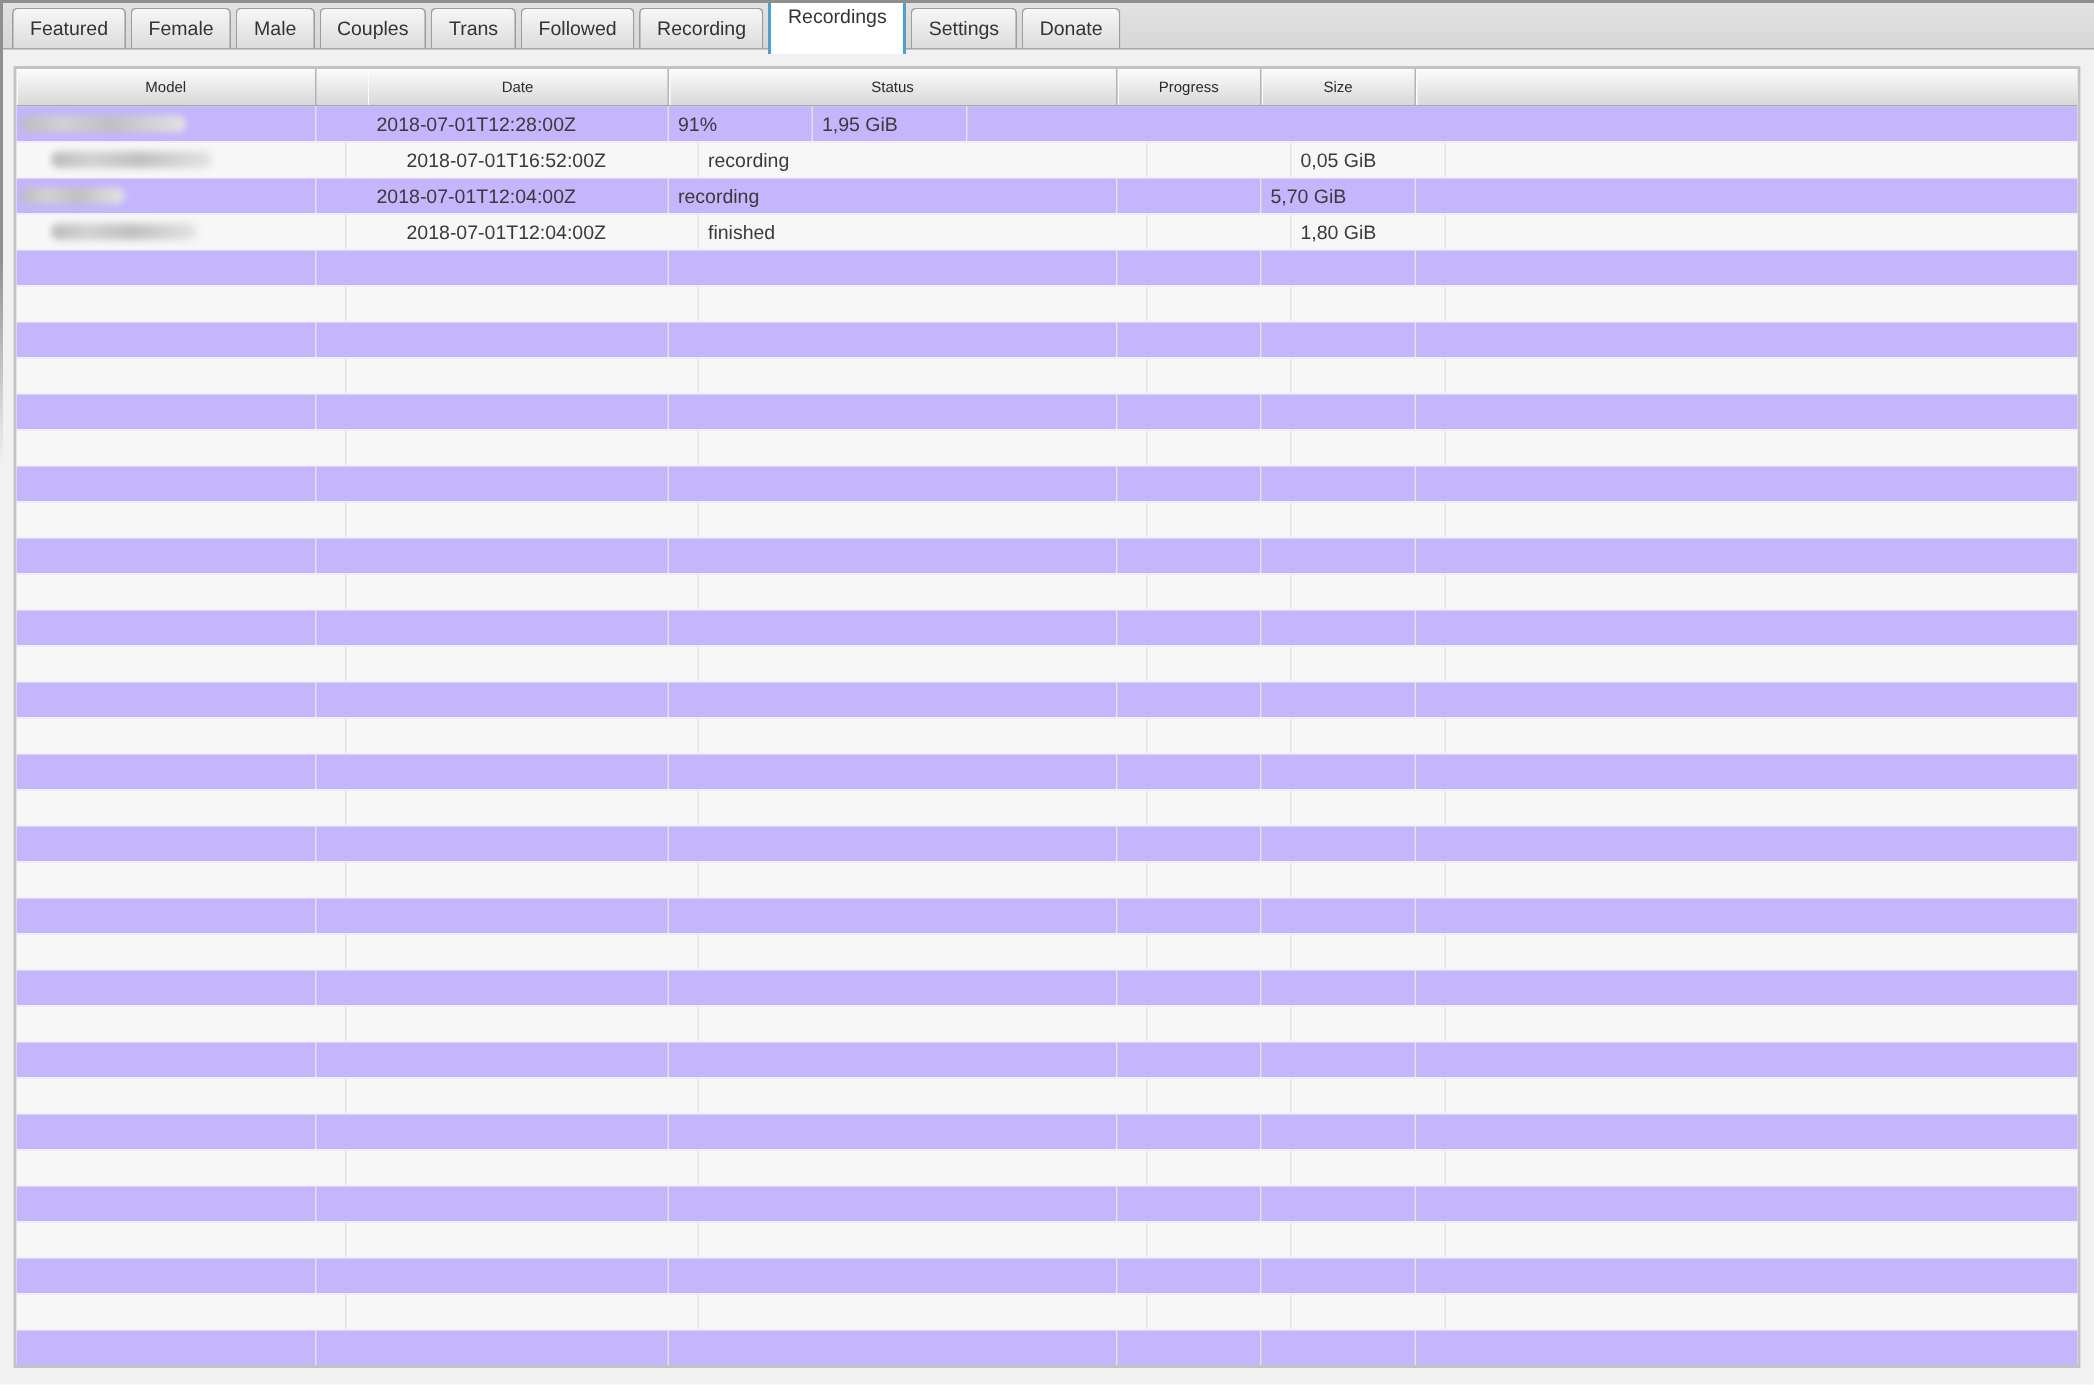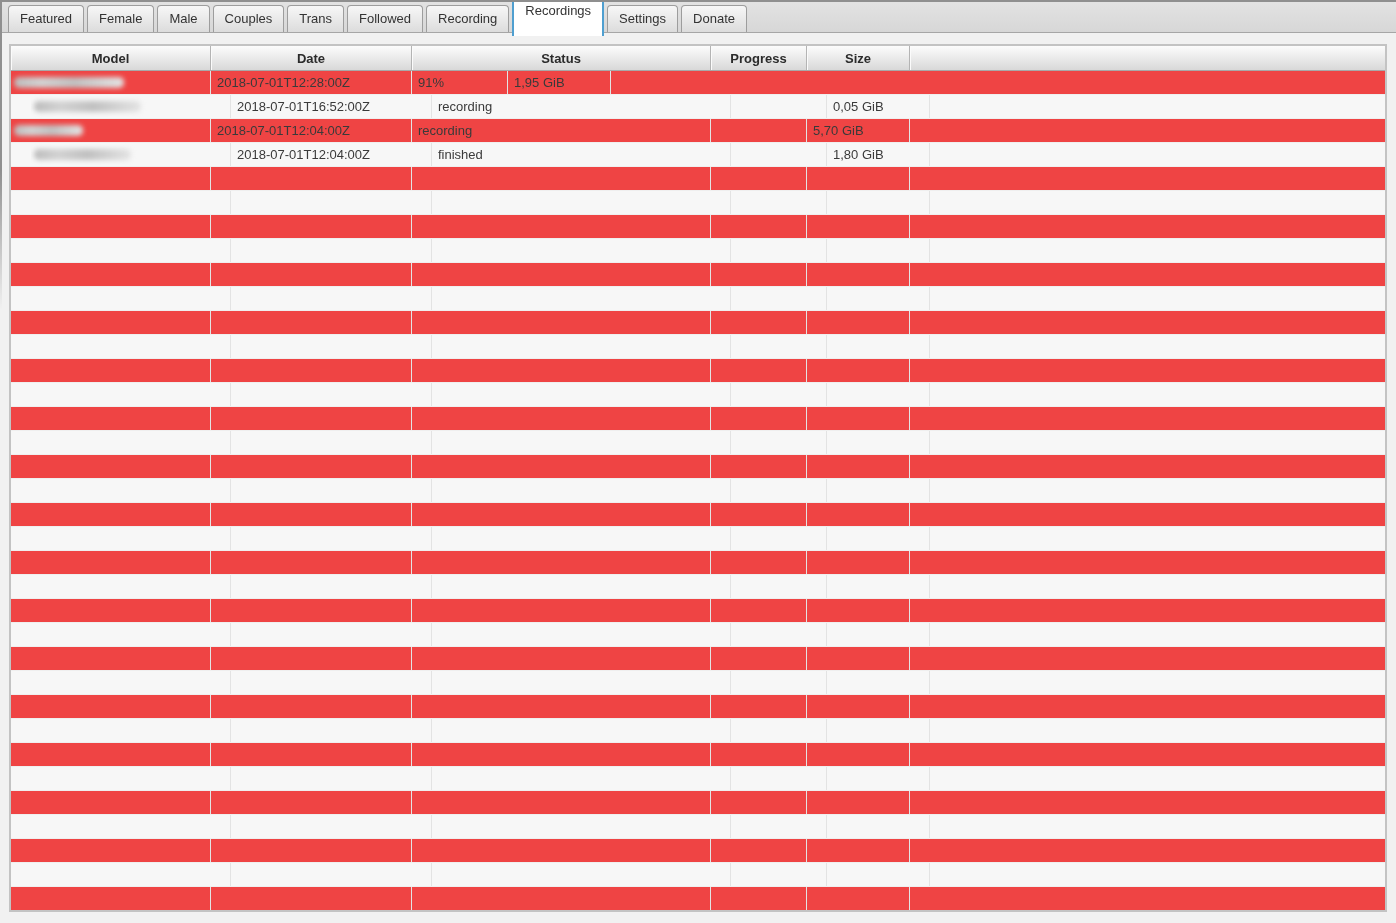--- a/index.html
+++ b/index.html
@@ -63,43 +63,43 @@
   }
   .thead {
     display: flex; height: 25px;
     box-sizing: border-box;
     background: linear-gradient(#fcfcfc, #d8d8d8);
     border-bottom: 1px solid #a8a8a8;
   }
   .th {
     box-sizing: border-box;
     display: flex; align-items: center; justify-content: center;
-    font-size: 13px; font-weight: bold; color: #2b2b2b;
+    font-size: 10px; font-weight: normal; color: #2b2b2b;
     border-right: 1px solid #b4b4b4;
     box-shadow: inset 1px 0 0 #fbfbfb;
     overflow: hidden; white-space: nowrap;
   }
   .th:last-child { border-right: none; }
 
   .tbody { }
-  .tr { display: flex; height: 24px; box-sizing: border-box; border-bottom: 1px solid #efefef; background: #ef4444; }
+  .tr { display: flex; height: 24px; box-sizing: border-box; border-bottom: 1px solid #efefef; background: #c4b5fd; }
   .tr.alt { background: #f7f7f7; padding-left: 20px; }
   .td {
     box-sizing: border-box;
     display: flex; align-items: center;
     font-size: 13px; color: #3a3a3a;
     padding-left: 6px;
     border-right: 1px solid #e3e3e3;
     overflow: hidden; white-space: nowrap;
   }
   .td:last-child { border-right: none; }
   .td.col-model { padding-left: 3px; }
 
   .col-model    { flex: 0 0 200px; }
-  .col-date     { flex: 0 0 201px; }
+  .col-date     { flex: 0 0 201px; margin-left: 34px; }
   .col-status   { flex: 0 0 299px; }
   .col-progress { flex: 0 0 96px; }
   .col-size     { flex: 0 0 103px; }
   .col-extra    { flex: 1 1 auto; }
 
   
   .smudge {
     height: 11px;
     border-radius: 5px;
     background: linear-gradient(90deg, #bcbcbc, #d2d2d2 25%, #c0c0c0 55%, #d8d8d8 85%, #e3e3e3);

